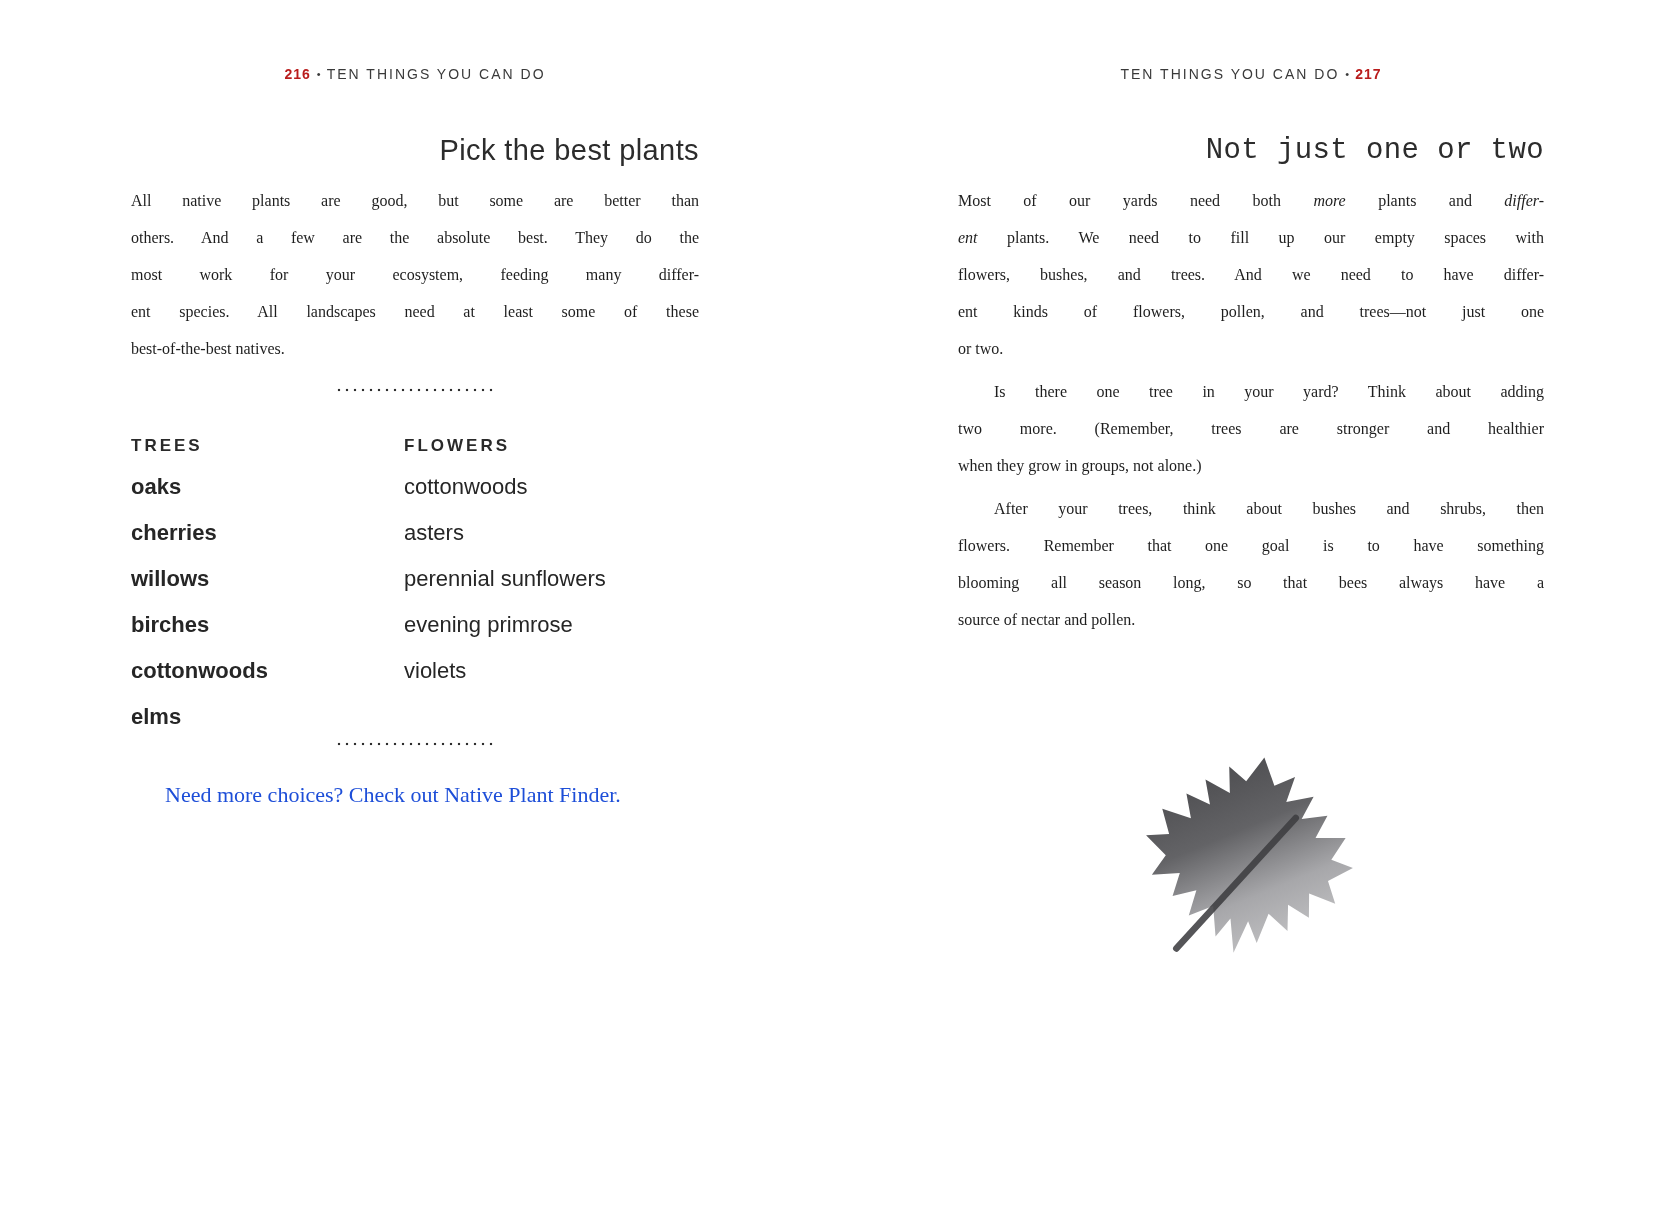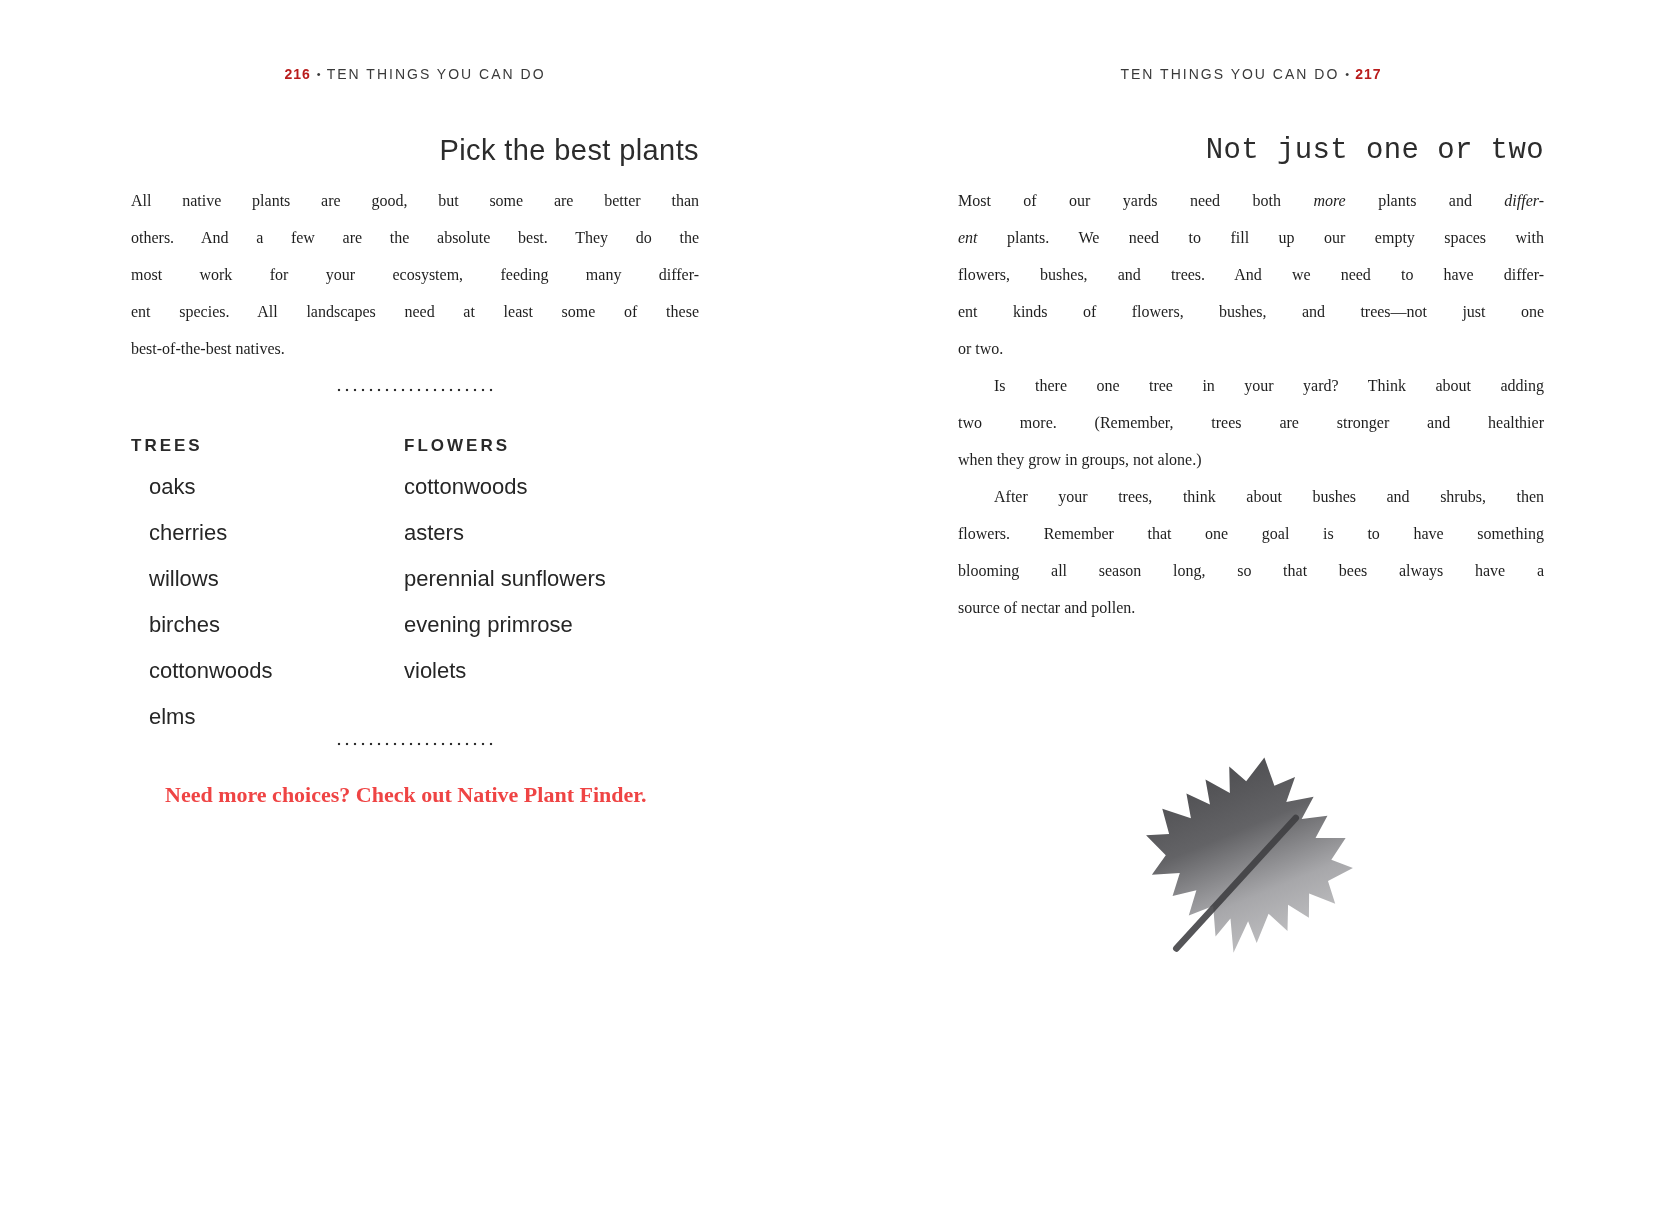--- a/index.html
+++ b/index.html
@@ -28,21 +28,21 @@
     font-family:"Liberation Sans", sans-serif;
     font-weight:300;
     font-size:29px; letter-spacing:0.4px;
     color:#2c2c2c; text-align:right;
   }
 
   
   .body-block { font-size:16px; line-height:37px; color:#1e1e1e; }
   .tline { text-align:justify; }
   .tline.just { text-align-last:justify; }
-  .tline.indent { text-indent:36px; }
+  .tline.indent { text-indent:36px;margin-top:6px; }
   .it { font-style:italic; }
 
   
   .dotted-divider {
     height:4px; width:160px;
     background-image:radial-gradient(circle, #2e2e2e 1.3px, rgba(0,0,0,0) 1.6px);
     background-size:8px 4px;
     background-repeat:repeat-x;
     background-position:left center;
   }
@@ -53,21 +53,21 @@
     font-weight:bold; font-size:17px; letter-spacing:3px;
     color:#2a2a2a;
   }
   .plant-list {
     font-family:"Liberation Sans", sans-serif;
     font-size:22px; line-height:46px; color:#262626;
   }
 
   .footnote {
     font-size:22px; line-height:37px;
-    text-indent:34px; color:#ef4444;font-weight:bold;
+    text-indent:34px; color:#1d4ed8;
   }
 </style>
 </head>
 <body>
 
 <div class="abs" style="left:0; top:0; width:831px; height:1224px;">
 
   <div class="abs running-head" style="left:131px; top:66px; width:568px;">
     <span class="folio">216</span><span class="sep">•</span><span>TEN THINGS YOU CAN DO</span>
   </div>
@@ -80,21 +80,21 @@
       <div class="tline just"><span>most work for your ecosystem, feeding many differ-</span></div>
       <div class="tline just"><span>ent species. All landscapes need at least some of these</span></div>
       <div class="tline"><span>best-of-the-best natives.</span></div>
     </div>
 
   <div class="abs dotted-divider" style="left:335px; top:388px;"></div>
 
   <div class="abs list-header" style="left:131px; top:436px;">TREES</div>
   <div class="abs list-header" style="left:404px; top:436px;">FLOWERS</div>
 
-  <div class="abs plant-list" style="left:149px; top:464px; width:260px;">
+  <div class="abs plant-list" style="left:131px; top:464px; width:260px;font-weight:bold;">
       <div class="list-row">oaks</div>
       <div class="list-row">cherries</div>
       <div class="list-row">willows</div>
       <div class="list-row">birches</div>
       <div class="list-row">cottonwoods</div>
       <div class="list-row">elms</div>
     </div>
   <div class="abs plant-list" style="left:404px; top:464px; width:300px;">
       <div class="list-row">cottonwoods</div>
       <div class="list-row">asters</div>
@@ -114,21 +114,21 @@
     <span>TEN THINGS YOU CAN DO</span><span class="sep">•</span><span class="folio">217</span>
   </div>
 
   <div class="abs section-title" style="left:127px; top:134px; width:586px;font-family:Liberation Mono, monospace;">Not just one or two</div>
 
   <div class="abs body-block" style="left:127px; top:182px; width:586px;">
       <div>
         <div class="tline just"><span>Most of our yards need both </span><span class="it">more</span><span> plants and </span><span class="it">differ-</span></div>
         <div class="tline just"><span class="it">ent</span><span> plants. We need to fill up our empty spaces with</span></div>
         <div class="tline just"><span>flowers, bushes, and trees. And we need to have differ-</span></div>
-        <div class="tline just"><span>ent kinds of flowers, bushes, and trees—not just one</span></div>
+        <div class="tline just"><span>ent kinds of flowers, pollen, and trees—not just one</span></div>
         <div class="tline"><span>or two.</span></div>
       </div>
       <div>
         <div class="tline just indent"><span>Is there one tree in your yard? Think about adding</span></div>
         <div class="tline just"><span>two more. (Remember, trees are stronger and healthier</span></div>
         <div class="tline"><span>when they grow in groups, not alone.)</span></div>
       </div>
       <div>
         <div class="tline just indent"><span>After your trees, think about bushes and shrubs, then</span></div>
         <div class="tline just"><span>flowers. Remember that one goal is to have something</span></div>

